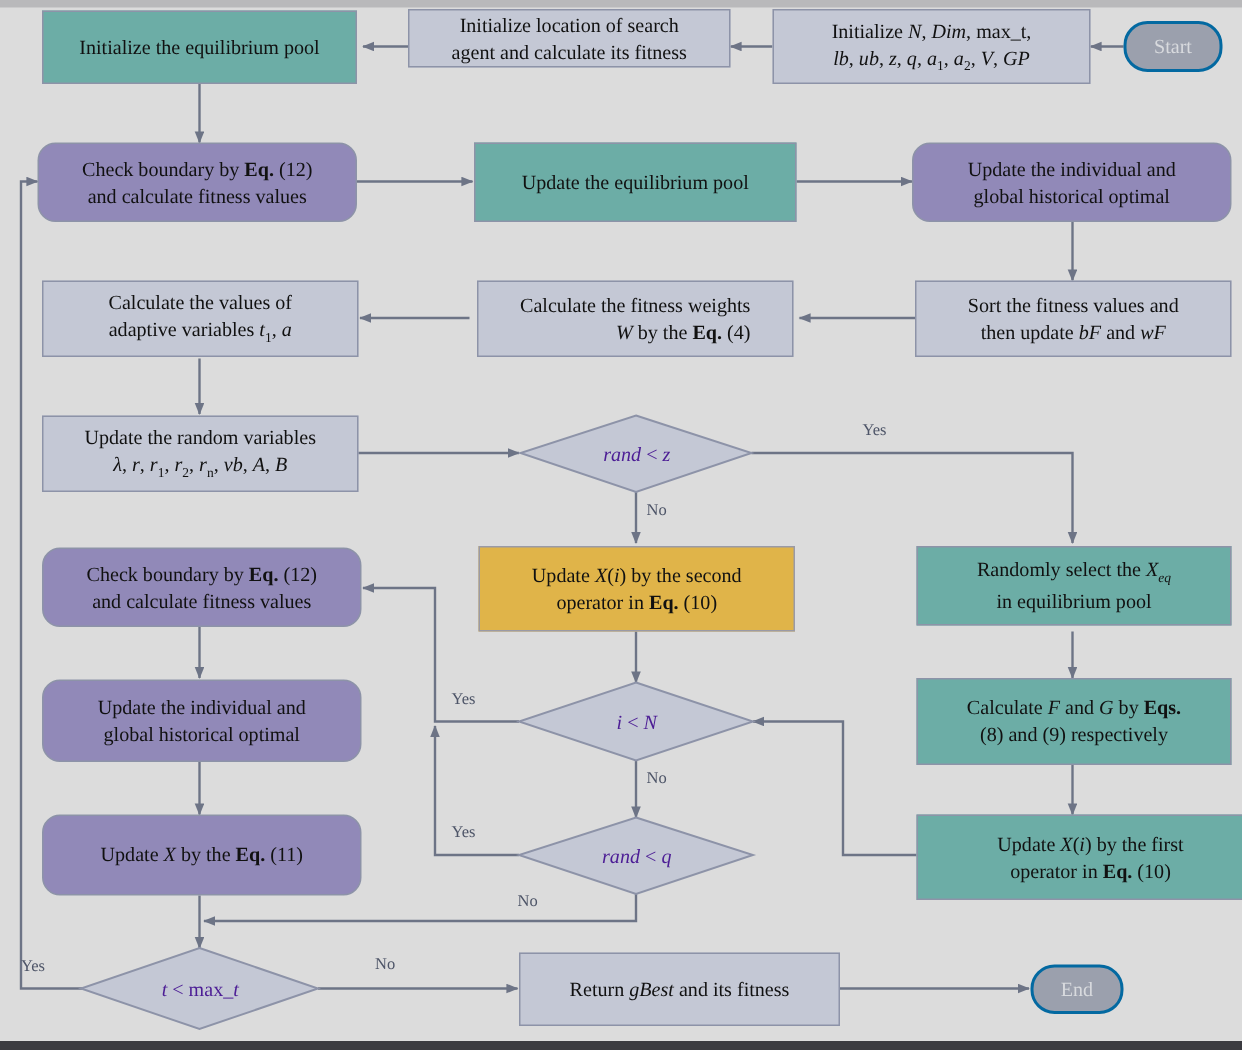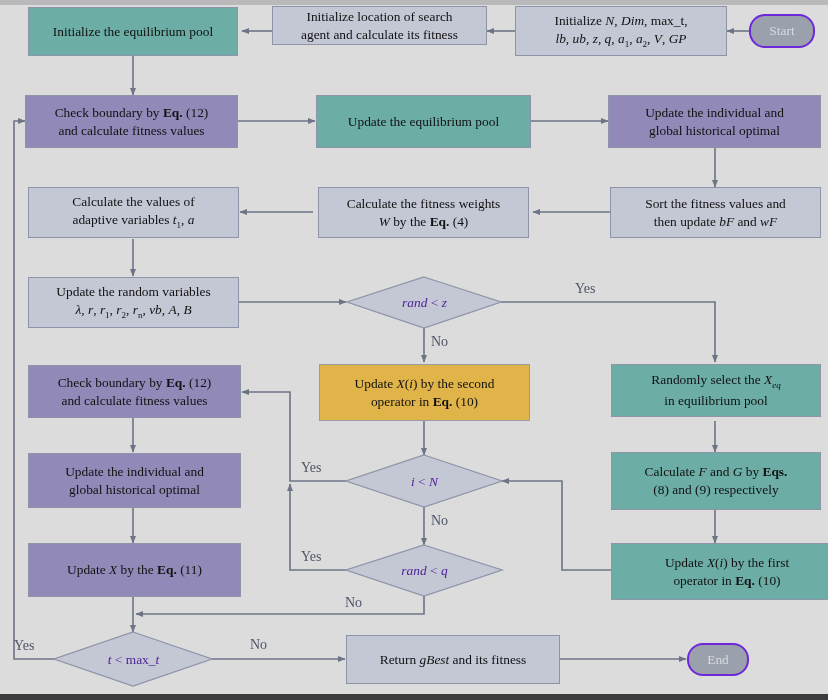--- a/index.html
+++ b/index.html
@@ -23,44 +23,44 @@
     text-align:center;
     color:#111;
     font-size:13.4px;
     line-height:1.32;
     z-index:2;
     padding:2px 6px;
   }
   .rect{border:1px solid #8d93a8;}
   .c-gray{background:#c4c8d5;}
   .c-teal{background:#6cada6;}
-  .c-purple{background:#9189b8;}
+  .c-purple{background:#9189b8;border-radius:12px;}
   .c-yellow{background:#e0b449;border-color:#9a9aa6;}
 
   .capsule{
-    border:2px solid #6d28d9;
+    border:2px solid #0369a1;
     border-radius:16px;
     background:#9ba0ad;
     color:#d8dade;
   }
 
   .diamond{
     position:absolute;
     z-index:2;
   }
   .diamond .dlabel{
     position:absolute;inset:0;
     display:flex;align-items:center;justify-content:center;
     font-size:13.4px;color:#4c1d95;
   }
 
   .elabel{
     position:absolute;
     z-index:3;
-    font-size:14px;
+    font-size:11px;
     color:#4e5568;
   }
   i.v{font-style:italic;}
   b.bq{font-weight:bold;font-style:normal;}
   sub{font-size:9px;}
 </style>
 </head>
 <body>
 
 <div id="stage">
@@ -172,21 +172,21 @@
     </span>
   </div>
 
   <div class="node rect c-gray" style="left:610px;top:187px;width:211px;height:51px;">
     <span>
       <span>Sort the fitness values and</span><br>
       <span>then update <i class="v">bF</i> and <i class="v">wF</i></span>
     </span>
   </div>
 
-  <div class="node rect c-gray" style="left:318px;top:187px;width:211px;height:51px;">
+  <div class="node rect c-gray" style="left:318px;top:187px;width:211px;height:51px;text-align:right;">
     <span>
       <span>Calculate the fitness weights</span><br>
       <span><i class="v">W</i> by the <b class="bq">Eq.</b> (4)</span>
     </span>
   </div>
 
   <div class="node rect c-gray" style="left:28px;top:187px;width:211px;height:51px;">
     <span>
       <span>Calculate the values of</span><br>
       <span>adaptive variables <i class="v">t</i><sub>1</sub>, <i class="v">a</i></span>

